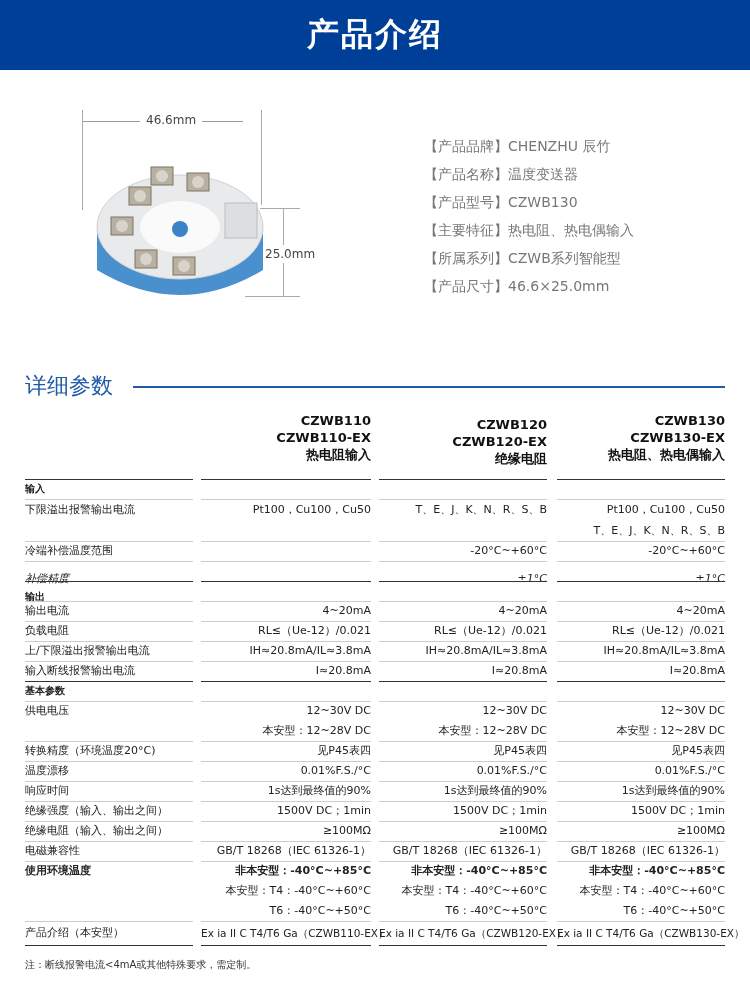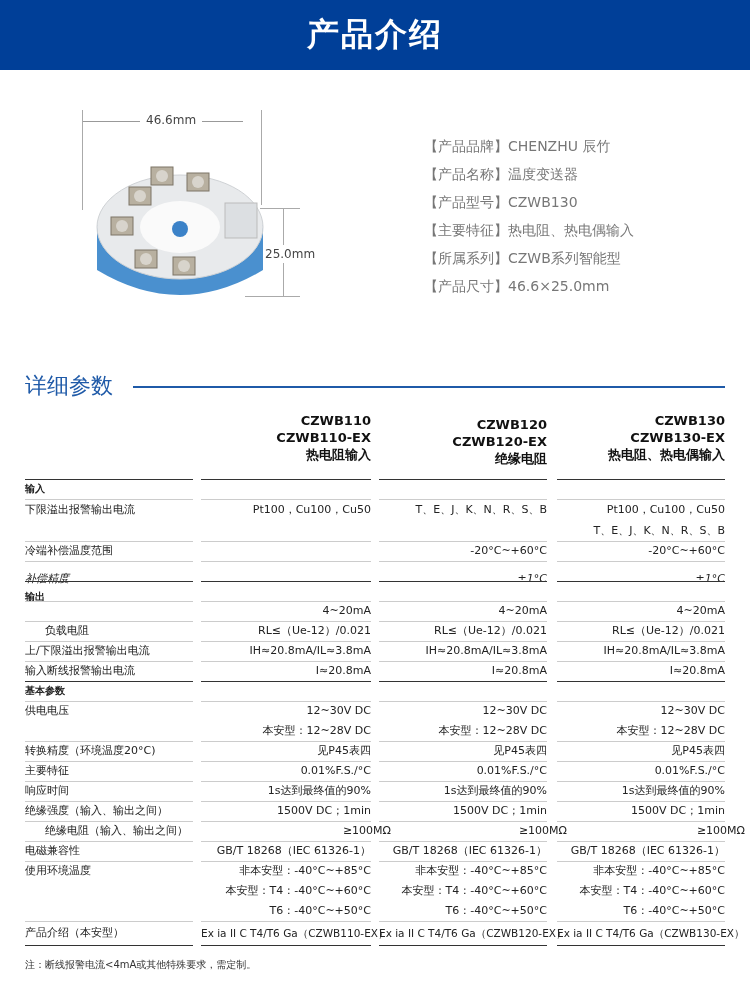--- a/index.html
+++ b/index.html
@@ -157,30 +157,31 @@
       <div class="cell c0 sec" style="line-height: 20px;">输出</div>
       <div class="cell c1" style="line-height: 20px;"></div>
       <div class="cell c2" style="line-height: 20px;"></div>
       <div class="cell c3" style="line-height: 20px;"></div>
     </div>
     <div class="hline" style="left: 0px; width: 168px; top: 122px;"></div>
     <div class="hline" style="left: 176px; width: 170px; top: 122px;"></div>
     <div class="hline" style="left: 354px; width: 168px; top: 122px;"></div>
     <div class="hline" style="left: 532px; width: 168px; top: 122px;"></div>
     <div class="row" style="position: absolute; top: 122px; height: 20px;">
+      <div class="cell c0" style="line-height: 20px;">输出电流</div>
       <div class="cell c1" style="line-height: 20px;">4~20mA</div>
       <div class="cell c2" style="line-height: 20px;">4~20mA</div>
       <div class="cell c3" style="line-height: 20px;">4~20mA</div>
     </div>
     <div class="hline" style="left: 0px; width: 168px; top: 142px;"></div>
     <div class="hline" style="left: 176px; width: 170px; top: 142px;"></div>
     <div class="hline" style="left: 354px; width: 168px; top: 142px;"></div>
     <div class="hline" style="left: 532px; width: 168px; top: 142px;"></div>
     <div class="row" style="position: absolute; top: 142px; height: 20px;">
-      <div class="cell c0" style="line-height: 20px; margin-left: 20px;">负载电阻</div>
+      <div class="cell c0" style="line-height: 20px;">负载电阻</div>
       <div class="cell c1" style="line-height: 20px;">RL≤（Ue-12）/0.021</div>
       <div class="cell c2" style="line-height: 20px;">RL≤（Ue-12）/0.021</div>
       <div class="cell c3" style="line-height: 20px;">RL≤（Ue-12）/0.021</div>
     </div>
     <div class="hline" style="left: 0px; width: 168px; top: 162px;"></div>
     <div class="hline" style="left: 176px; width: 170px; top: 162px;"></div>
     <div class="hline" style="left: 354px; width: 168px; top: 162px;"></div>
     <div class="hline" style="left: 532px; width: 168px; top: 162px;"></div>
     <div class="row" style="position: absolute; top: 162px; height: 20px;">
       <div class="cell c0" style="line-height: 20px;">上/下限溢出报警输出电流</div>
@@ -232,21 +233,21 @@
       <div class="cell c0" style="line-height: 20px;">转换精度（环境温度20°C)</div>
       <div class="cell c1" style="line-height: 20px;">见P45表四</div>
       <div class="cell c2" style="line-height: 20px;">见P45表四</div>
       <div class="cell c3" style="line-height: 20px;">见P45表四</div>
     </div>
     <div class="hline" style="left: 0px; width: 168px; top: 282px;"></div>
     <div class="hline" style="left: 176px; width: 170px; top: 282px;"></div>
     <div class="hline" style="left: 354px; width: 168px; top: 282px;"></div>
     <div class="hline" style="left: 532px; width: 168px; top: 282px;"></div>
     <div class="row" style="position: absolute; top: 282px; height: 20px;">
-      <div class="cell c0" style="line-height: 20px;">主要特征</div>
+      <div class="cell c0" style="line-height: 20px;">温度漂移</div>
       <div class="cell c1" style="line-height: 20px;">0.01%F.S./°C</div>
       <div class="cell c2" style="line-height: 20px;">0.01%F.S./°C</div>
       <div class="cell c3" style="line-height: 20px;">0.01%F.S./°C</div>
     </div>
     <div class="hline" style="left: 0px; width: 168px; top: 302px;"></div>
     <div class="hline" style="left: 176px; width: 170px; top: 302px;"></div>
     <div class="hline" style="left: 354px; width: 168px; top: 302px;"></div>
     <div class="hline" style="left: 532px; width: 168px; top: 302px;"></div>
     <div class="row" style="position: absolute; top: 302px; height: 20px;">
       <div class="cell c0" style="line-height: 20px;">响应时间</div>
@@ -261,41 +262,41 @@
     <div class="row" style="position: absolute; top: 322px; height: 20px;">
       <div class="cell c0" style="line-height: 20px;">绝缘强度（输入、输出之间）</div>
       <div class="cell c1" style="line-height: 20px;">1500V DC；1min</div>
       <div class="cell c2" style="line-height: 20px;">1500V DC；1min</div>
       <div class="cell c3" style="line-height: 20px;">1500V DC；1min</div>
     </div>
     <div class="hline" style="left: 0px; width: 168px; top: 342px;"></div>
     <div class="hline" style="left: 176px; width: 170px; top: 342px;"></div>
     <div class="hline" style="left: 354px; width: 168px; top: 342px;"></div>
     <div class="hline" style="left: 532px; width: 168px; top: 342px;"></div>
-    <div class="row" style="position: absolute; top: 342px; height: 20px; margin-left: 20px;">
+    <div class="row" style="position: absolute; top: 342px; height: 20px;">
       <div class="cell c0" style="line-height: 20px;">绝缘电阻（输入、输出之间）</div>
       <div class="cell c1" style="line-height: 20px;">≥100MΩ</div>
       <div class="cell c2" style="line-height: 20px;">≥100MΩ</div>
       <div class="cell c3" style="line-height: 20px;">≥100MΩ</div>
     </div>
     <div class="hline" style="left: 0px; width: 168px; top: 362px;"></div>
     <div class="hline" style="left: 176px; width: 170px; top: 362px;"></div>
     <div class="hline" style="left: 354px; width: 168px; top: 362px;"></div>
     <div class="hline" style="left: 532px; width: 168px; top: 362px;"></div>
     <div class="row" style="position: absolute; top: 362px; height: 20px;">
       <div class="cell c0" style="line-height: 20px;">电磁兼容性</div>
       <div class="cell c1" style="line-height: 20px;">GB/T 18268（IEC 61326-1）</div>
       <div class="cell c2" style="line-height: 20px;">GB/T 18268（IEC 61326-1）</div>
       <div class="cell c3" style="line-height: 20px;">GB/T 18268（IEC 61326-1）</div>
     </div>
     <div class="hline" style="left: 0px; width: 168px; top: 382px;"></div>
     <div class="hline" style="left: 176px; width: 170px; top: 382px;"></div>
     <div class="hline" style="left: 354px; width: 168px; top: 382px;"></div>
     <div class="hline" style="left: 532px; width: 168px; top: 382px;"></div>
-    <div class="row" style="position: absolute; top: 382px; height: 20px;">
+    <div class="row" style="position: absolute; top: 382px; height: 20px; font-weight: bold;">
       <div class="cell c0" style="line-height: 20px;">使用环境温度</div>
       <div class="cell c1" style="line-height: 20px;">非本安型：-40°C~+85°C</div>
       <div class="cell c2" style="line-height: 20px;">非本安型：-40°C~+85°C</div>
       <div class="cell c3" style="line-height: 20px;">非本安型：-40°C~+85°C</div>
     </div>
     <div class="row" style="position: absolute; top: 402px; height: 20px;">
       <div class="cell c0" style="line-height: 20px;"></div>
       <div class="cell c1" style="line-height: 20px;">本安型：T4：-40°C~+60°C</div>
       <div class="cell c2" style="line-height: 20px;">本安型：T4：-40°C~+60°C</div>
       <div class="cell c3" style="line-height: 20px;">本安型：T4：-40°C~+60°C</div>

